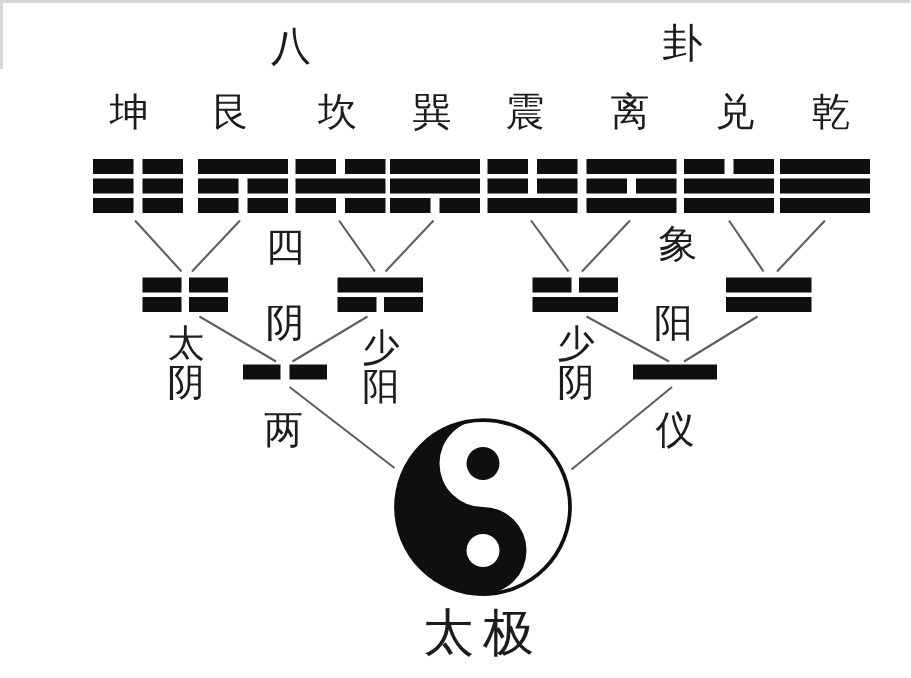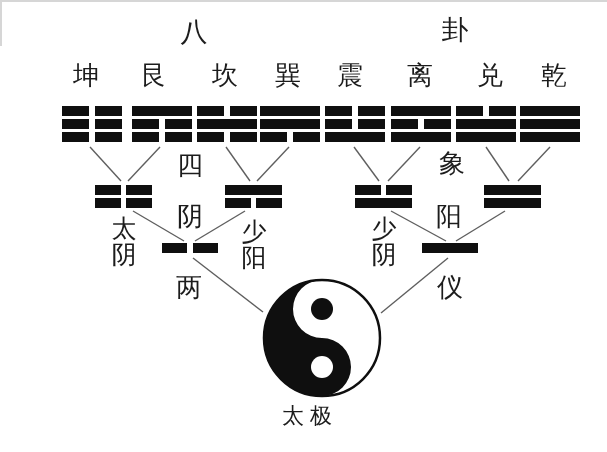--- a/index.html
+++ b/index.html
@@ -21,21 +21,21 @@
   .bar-row.solid .seg { width:100%; }
   .bar-row.broken .seg { width:45%; }
   .vlabel {
     position:absolute; transform:translateX(-50%);
     font-size:25px; line-height:26px; width:27px; text-align:left;
     word-break:break-all; color:var(--text);
   }
   #svg-overlay { position:absolute; left:0; top:0; pointer-events:none; }
   #taiji-caption {
     position:absolute; left:282px; top:405px;
-    font-size:22px; line-height:1; letter-spacing:6px; color:var(--text); white-space:nowrap;
+    font-size:34px; line-height:1; letter-spacing:6px; color:var(--text); white-space:nowrap;
   }
   .edge { position:absolute; background:#d6d6d6; }
   .edge.top { left:0; top:0; width:607px; height:2px; }
   .edge.left { left:0; top:0; width:2px; height:46px; }
 </style>
 </head>
 <body>
 
 <div id="canvas">
 

